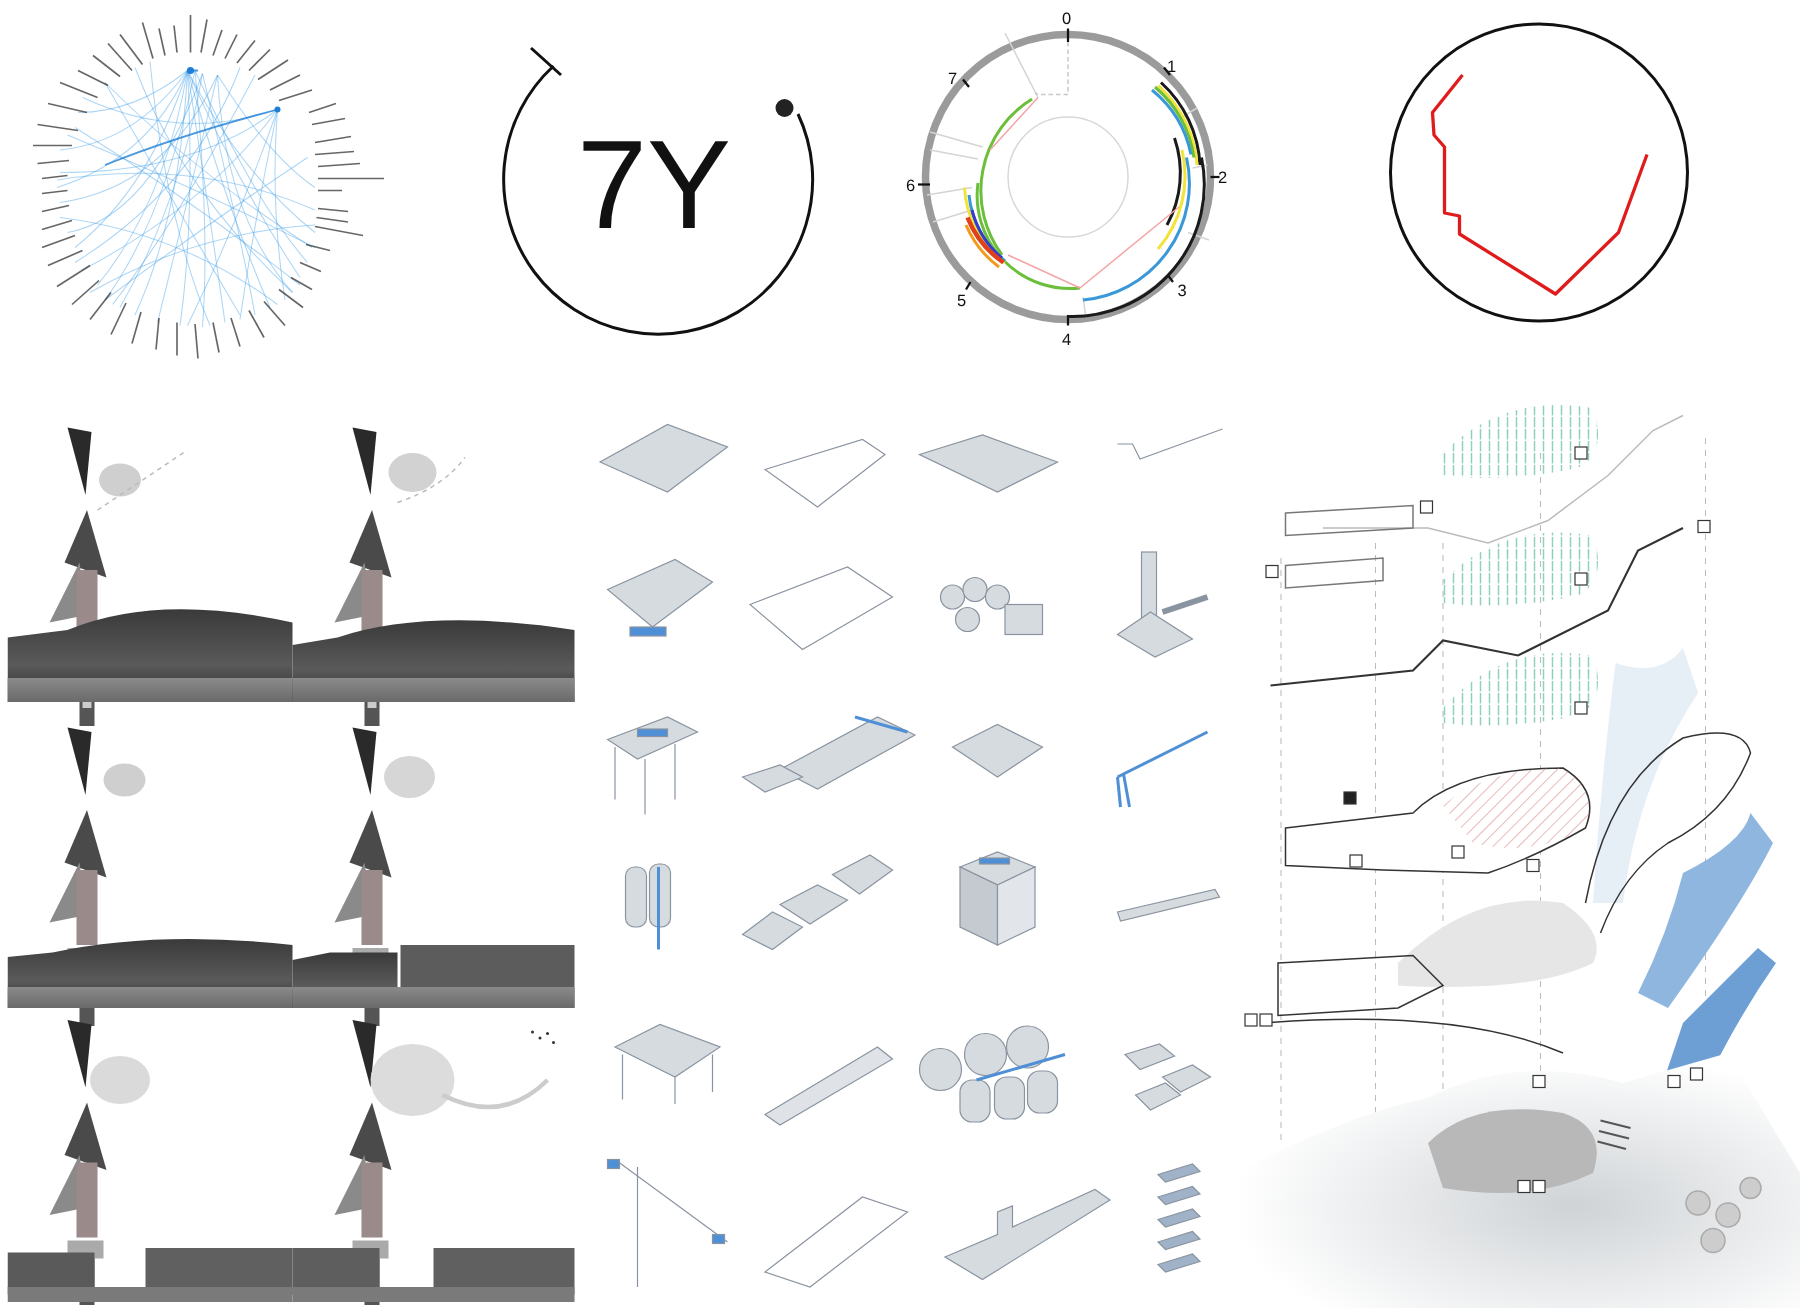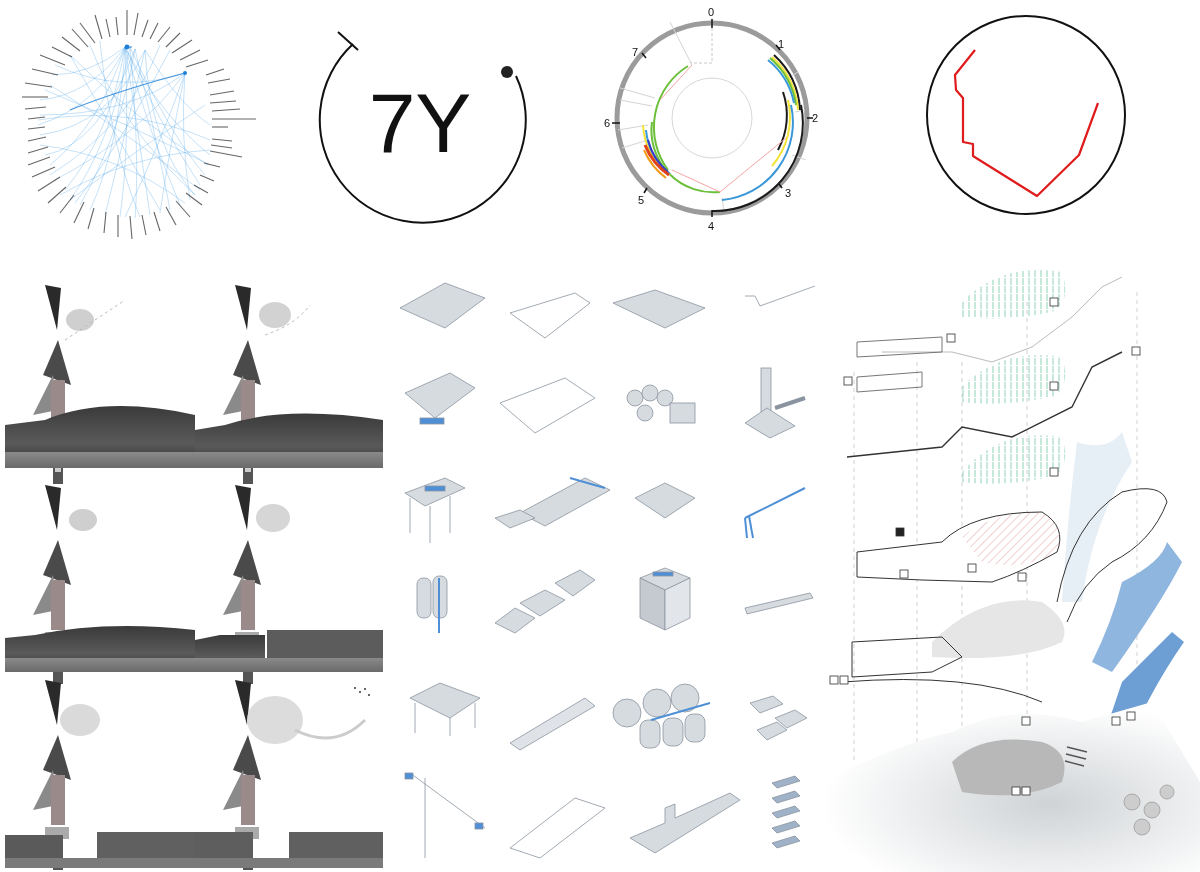--- a/index.html
+++ b/index.html
@@ -113,21 +113,21 @@
         <line x1="202" y1="122" x2="218" y2="122"></line>
       <line x1="202" y1="134" x2="222" y2="136"></line>
         <line x1="201" y1="140" x2="222" y2="143"></line>
         <line x1="200" y1="146" x2="232" y2="152"></line>
       <line x1="198" y1="78" x2="220" y2="74"></line>
         <line x1="196" y1="70" x2="214" y2="64"></line>
     </g>
   </svg>
 </div>
 
-<div class="abs" style="left:300px;top:20px;width:240px;height:220px;">
+<div class="abs" style="left:316px;top:20px;width:240px;height:220px;">
   <svg width="240" height="220" viewBox="0 0 240 220">
     <path d="M53 24 A103 103 0 1 0 216 56" fill="none" stroke="#111" stroke-width="2"></path>
     <line x1="38" y1="12" x2="58" y2="30" stroke="#111" stroke-width="2"></line>
     <circle cx="207" cy="52" r="6" fill="#222"></circle>
     <text x="120" y="132" text-anchor="middle" class="big7y">7Y</text>
   </svg>
 </div>
 
 <div class="abs" style="left:600px;top:0px;width:240px;height:240px;">
   <svg width="240" height="240" viewBox="0 0 240 240">

